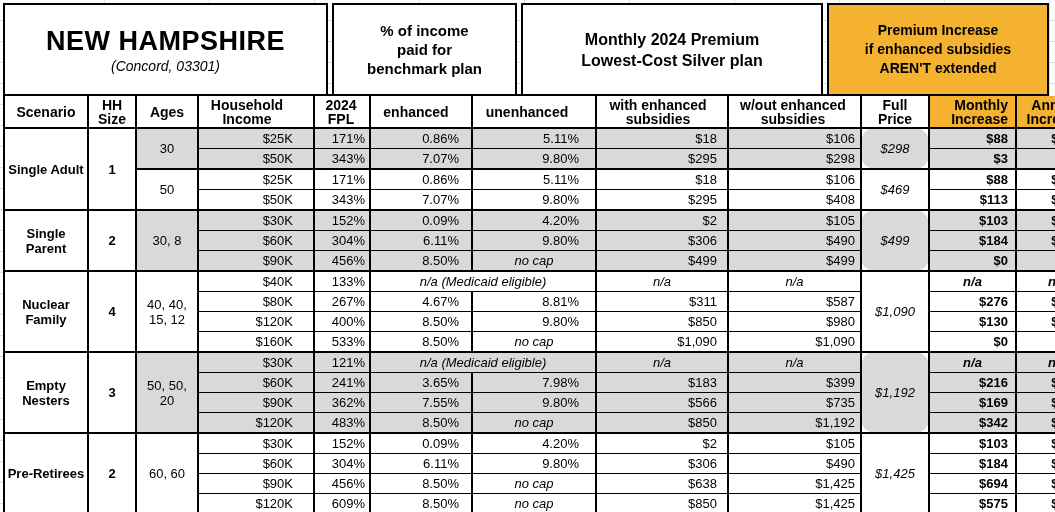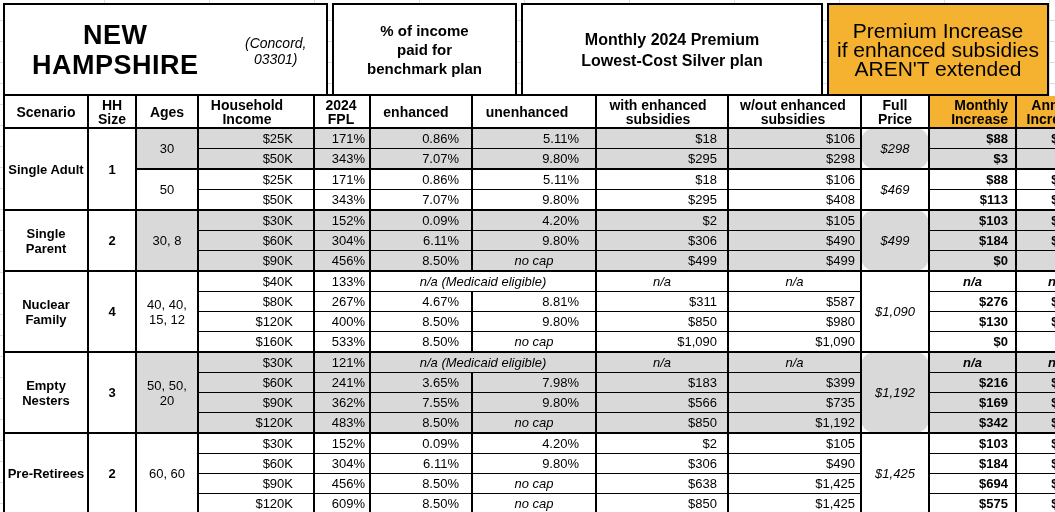--- a/index.html
+++ b/index.html
@@ -12,29 +12,29 @@
       repeating-linear-gradient(to right, transparent 0 104px, #dcdcdc 104px 105px),
       repeating-linear-gradient(to bottom, transparent 0 20px, #dcdcdc 20px 21px);
     overflow:hidden;
   }
   .sheet{position:absolute;top:3px;left:3px;width:1048px;}
 
   
   .top-header{display:flex;width:1046px;align-items:stretch;height:91px;
     border-bottom:2px solid #000;background:transparent;}
   .hbox{border:2px solid #000;border-bottom:none;background:#fff;
-    display:flex;flex-direction:row;justify-content:center;align-items:center;
+    display:flex;flex-direction:column;justify-content:center;align-items:center;
     text-align:center;box-sizing:border-box;}
   .gap{width:4px;background:transparent;}
   .title-box{width:325px;}
   .state-title{font-size:27px;font-weight:bold;letter-spacing:.5px;line-height:30px;}
   .state-sub{font-size:14px;font-style:italic;margin-top:2px;}
   .benchmark-box{width:185px;font-size:15px;font-weight:bold;line-height:19px;white-space:pre-line;}
   .premium-box{width:302px;font-size:16px;font-weight:bold;line-height:21px;white-space:pre-line;}
-  .increase-box{flex:1;background:#F5B130;font-size:21px;font-weight:normal;line-height:19px;white-space:pre-line;}
+  .increase-box{flex:1;background:#F5B130;font-size:14px;font-weight:bold;line-height:19px;white-space:pre-line;}
 
   
   table{border-collapse:collapse;table-layout:fixed;width:1046px;
     border:2px solid #000;border-top:none;background:#fff;}
   th{border:2px solid #000;border-top:none;background:#fff;
     font-size:14px;font-weight:bold;line-height:14px;white-space:pre-line;
     height:29px;padding:1px 2px;vertical-align:middle;text-align:center;}
   th.or{background:#F5B130;}
   td{border:2px solid #000;border-top-width:1px;border-bottom-width:1px;
     font-size:13px;line-height:15px;height:19px;padding:0 2px;

